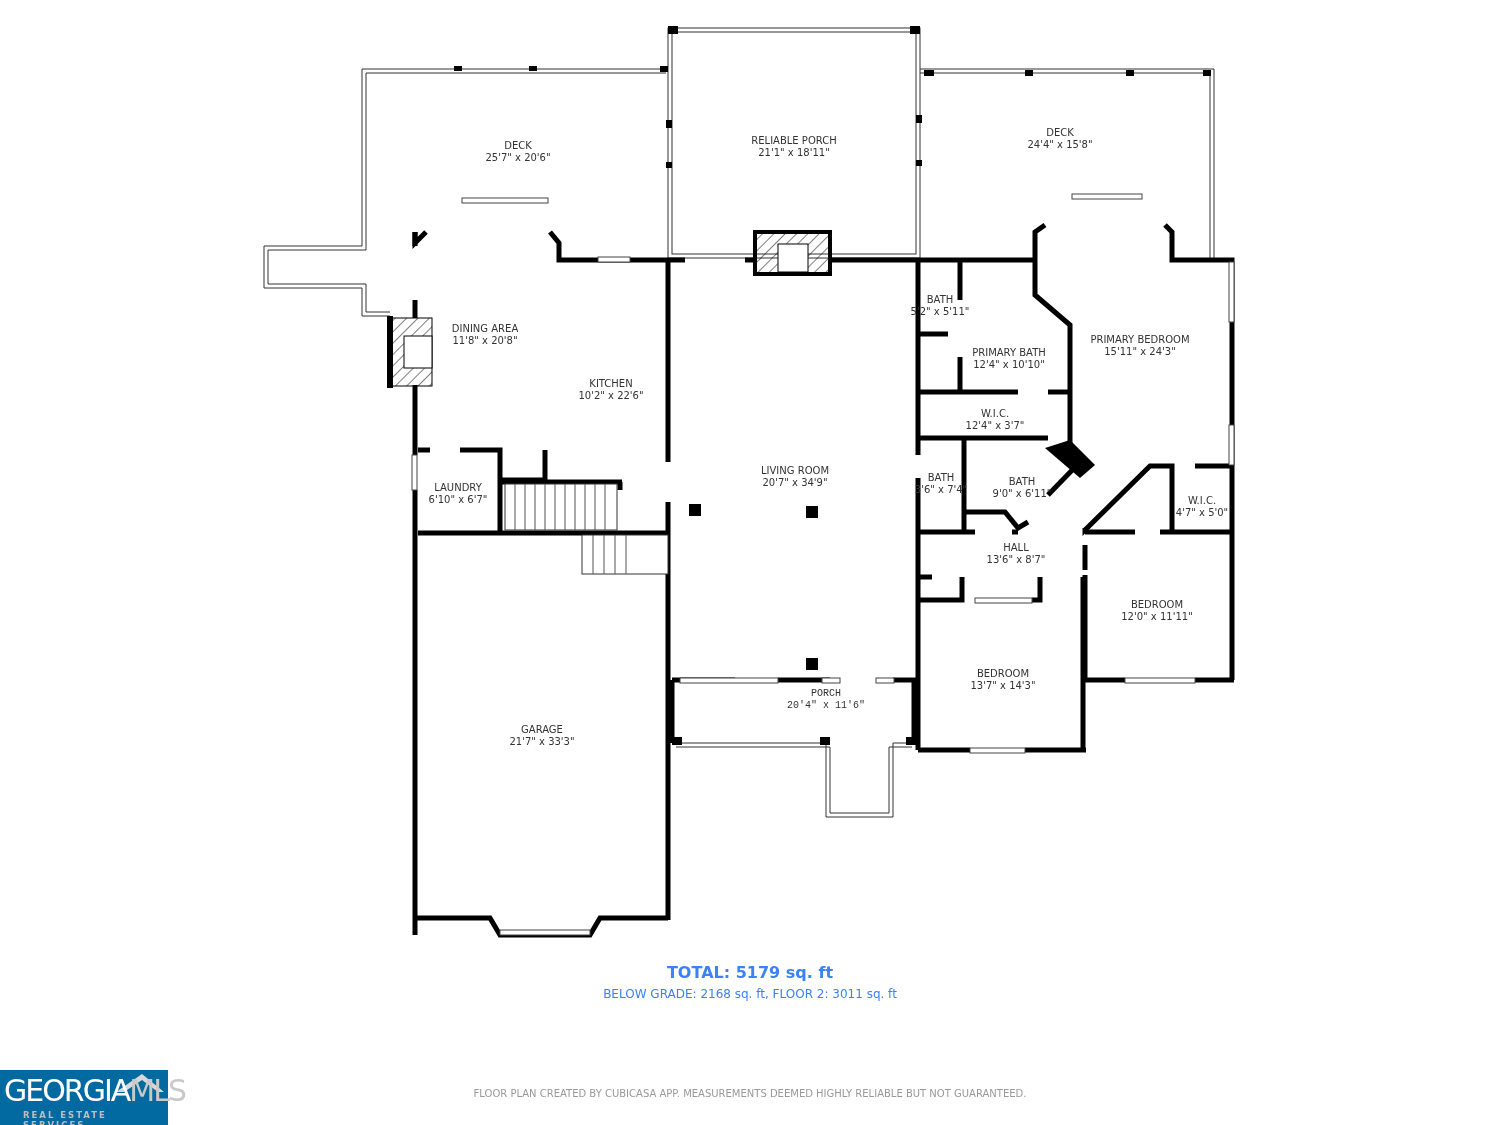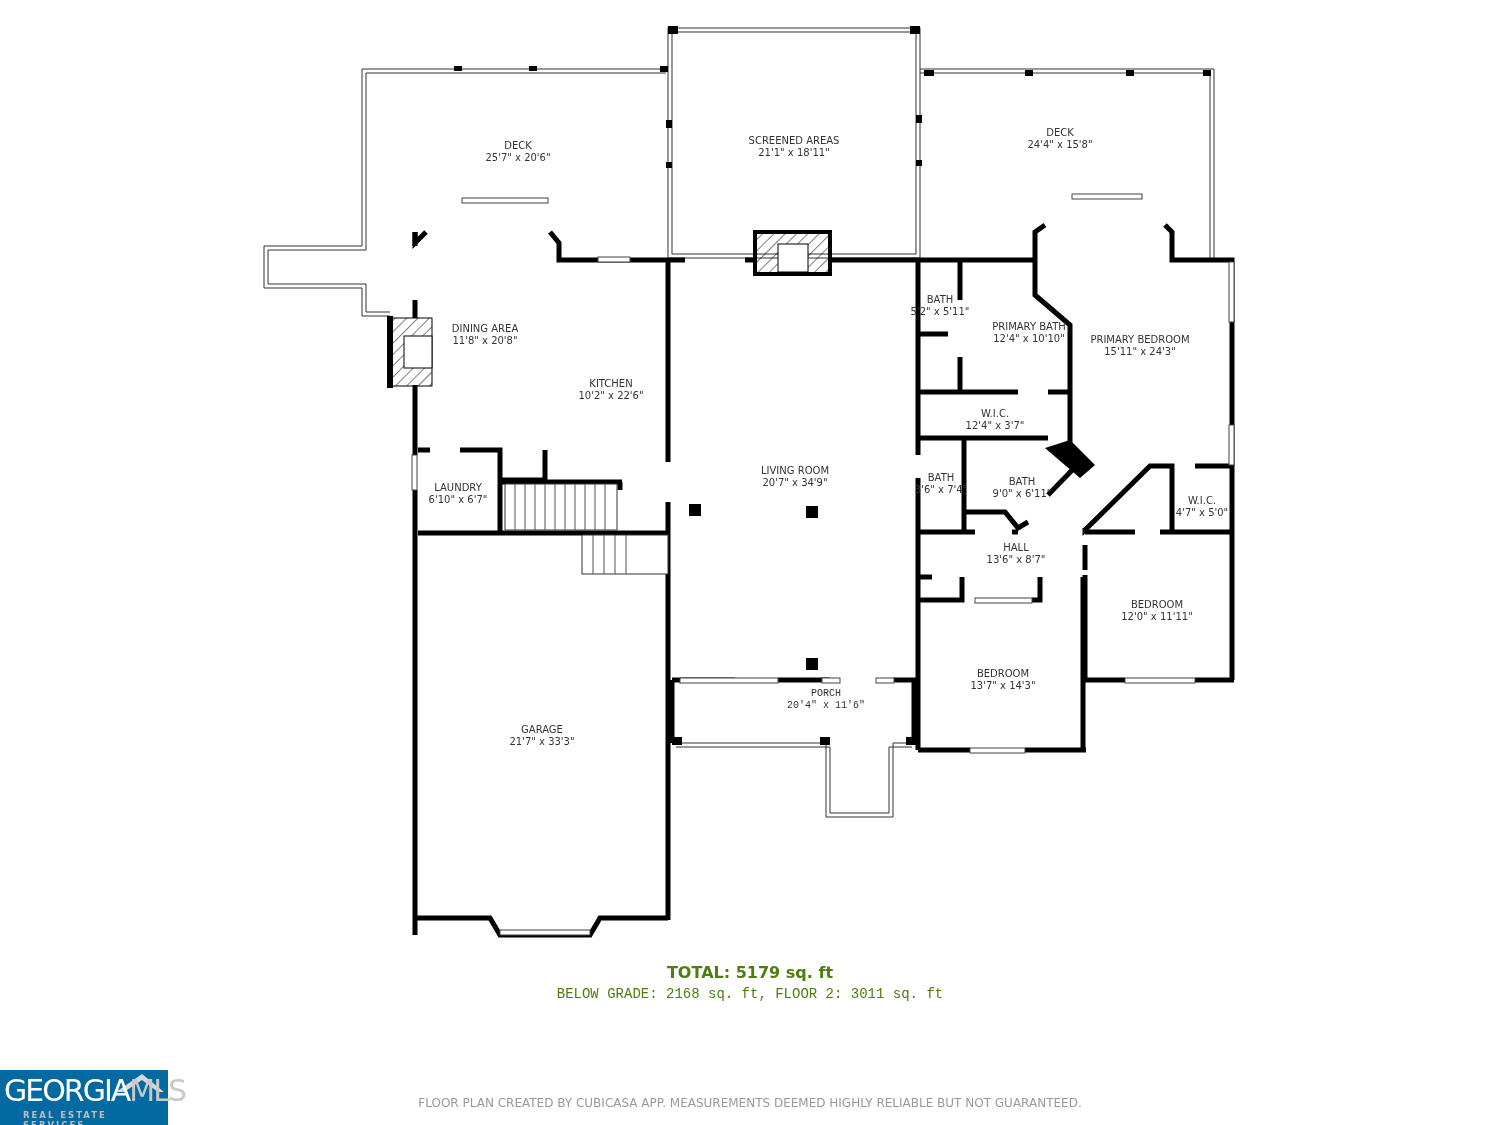--- a/index.html
+++ b/index.html
@@ -1,24 +1,24 @@
 <!DOCTYPE html>
 <html><head>
 <meta charset="utf-8">
 <style>
   html, body { margin:0; padding:0; background:#ffffff; }
   body { width:1500px; height:1125px; position:relative; overflow:hidden; font-family:"DejaVu Sans", sans-serif; }
   #plan { position:absolute; left:0; top:0; width:1500px; height:960px; }
   .room-label { position:absolute; transform:translate(-50%,-50%); text-align:center; font-family:"DejaVu Sans", sans-serif; font-size:10px; color:#333; line-height:12px; white-space:nowrap; }
   .room-label .name { display:block; }
   .room-label .dim { display:block; }
-  #summary { position:absolute; left:0; top:962px; width:1500px; text-align:center; font-family:"DejaVu Sans", sans-serif; color:#4d7c0f; }
+  #summary { position:absolute; left:0; top:962px; width:1500px; text-align:center; font-family:"DejaVu Sans", sans-serif; color:#3b82f6; }
   #summary .total { font-size:16px; font-weight:bold; line-height:22px; }
-  #summary .line { font-size:14px; line-height:21.5px;font-family:Liberation Mono, monospace; }
-  #disclaimer { position:absolute; left:0; top:1088px; width:1500px; text-align:center; font-family:"DejaVu Sans", sans-serif; font-size:12px; color:#999;margin-top:8px; }
+  #summary .line { font-size:12px; line-height:21.5px; }
+  #disclaimer { position:absolute; left:0; top:1088px; width:1500px; text-align:center; font-family:"DejaVu Sans", sans-serif; font-size:10px; color:#999; }
   #logo { position:absolute; left:0; top:1070px; width:168px; height:69px; background:#0369a1; }
   #logo .brand { position:absolute; left:4px; top:4px; font-family:"DejaVu Sans", sans-serif; font-size:30px; letter-spacing:-2px; color:#ffffff; line-height:34px; }
   #logo .brand .mls { color:#c9c9c9; }
   #logo .tag { position:absolute; left:23px; top:40px; font-family:"DejaVu Sans", sans-serif; font-size:8.5px; font-weight:bold; letter-spacing:2px; color:#bdbdbd; }
   #logo svg { position:absolute; left:112px; top:0; }
 </style>
 </head>
 <body>
 
 <svg id="plan" viewBox="0 0 1500 960" xmlns="http://www.w3.org/2000/svg">
@@ -189,21 +189,21 @@
     <rect x="906" y="737" width="10" height="8"></rect>
   </g>
 </svg>
 
 <div id="labels">
   <div class="room-label" style="left:518px;top:152px;">
       <span class="name">DECK</span>
       <span class="dim">25'7" x 20'6"</span>
     </div>
   <div class="room-label" style="left:794px;top:147px;">
-      <span class="name">SCREENED AREAS</span>
+      <span class="name">RELIABLE PORCH</span>
       <span class="dim">21'1" x 18'11"</span>
     </div>
   <div class="room-label" style="left:1060px;top:139px;">
       <span class="name">DECK</span>
       <span class="dim">24'4" x 15'8"</span>
     </div>
   <div class="room-label" style="left:485px;top:335px;">
       <span class="name">DINING AREA</span>
       <span class="dim">11'8" x 20'8"</span>
     </div>
@@ -212,21 +212,21 @@
       <span class="dim">10'2" x 22'6"</span>
     </div>
   <div class="room-label" style="left:795px;top:477px;">
       <span class="name">LIVING ROOM</span>
       <span class="dim">20'7" x 34'9"</span>
     </div>
   <div class="room-label" style="left:940px;top:306px;">
       <span class="name">BATH</span>
       <span class="dim">5'2" x 5'11"</span>
     </div>
-  <div class="room-label" style="left:1009px;top:333px;margin-left:20px;">
+  <div class="room-label" style="left:1009px;top:359px;">
       <span class="name">PRIMARY BATH</span>
       <span class="dim">12'4" x 10'10"</span>
     </div>
   <div class="room-label" style="left:1140px;top:346px;">
       <span class="name">PRIMARY BEDROOM</span>
       <span class="dim">15'11" x 24'3"</span>
     </div>
   <div class="room-label" style="left:995px;top:420px;">
       <span class="name">W.I.C.</span>
       <span class="dim">12'4" x 3'7"</span>

